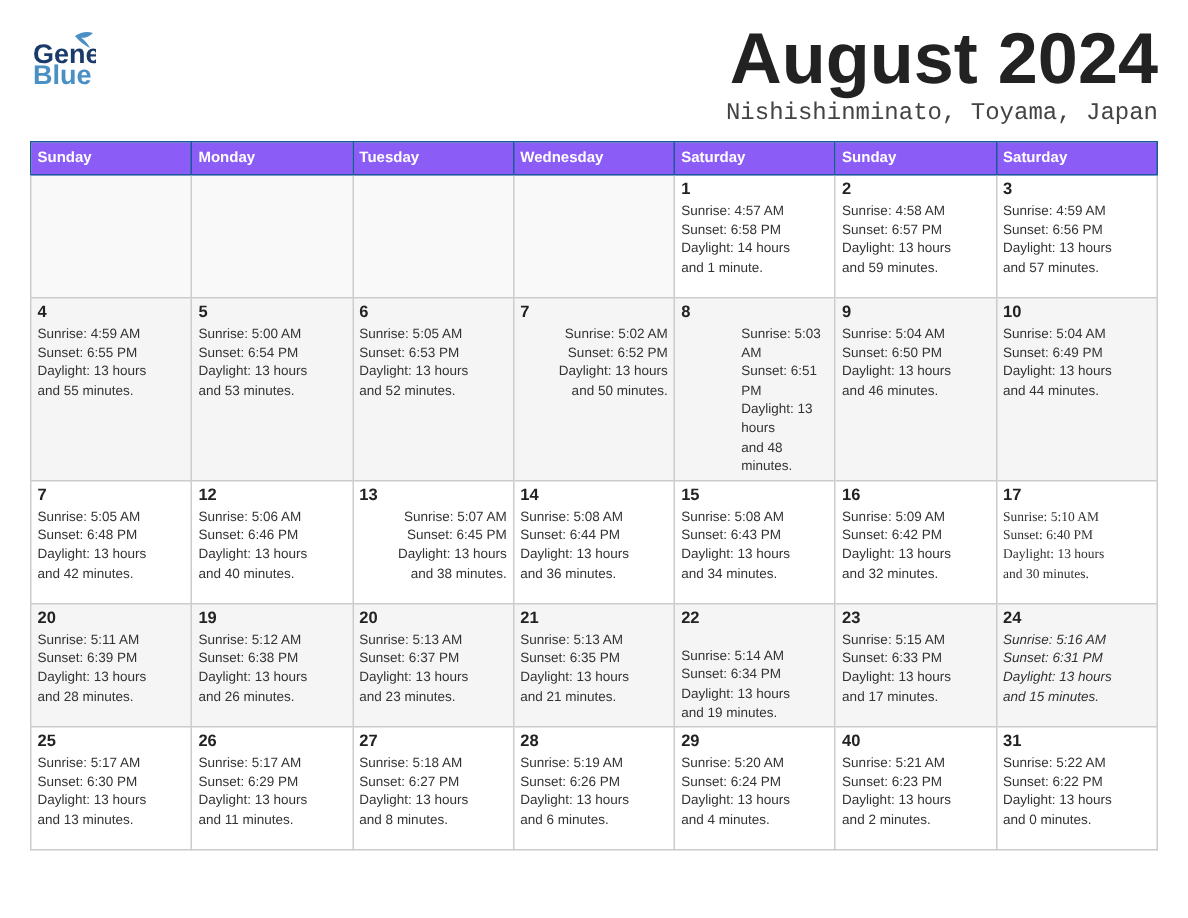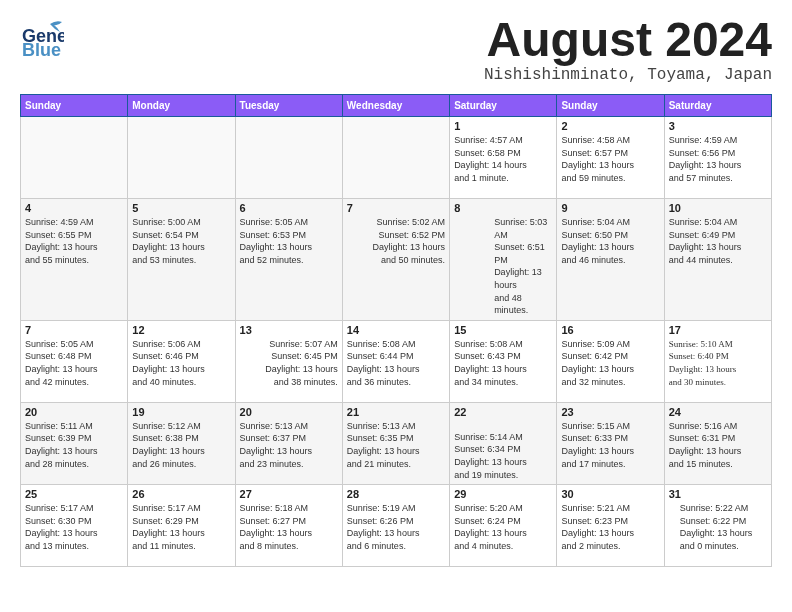--- a/index.html
+++ b/index.html
@@ -286,21 +286,21 @@
           </td>
           <td class="shaded">
             <span class="day-num">23</span>
             <div class="day-info" style="white-space: pre-line;">Sunrise: 5:15 AM
 Sunset: 6:33 PM
 Daylight: 13 hours
 and 17 minutes.</div>
           </td>
           <td class="shaded">
             <span class="day-num">24</span>
-            <div class="day-info" style="white-space: pre-line;">Sunrise: 5:16 AM
+            <div class="day-info" style="white-space: pre-line; font-style: italic;">Sunrise: 5:16 AM
 Sunset: 6:31 PM
 Daylight: 13 hours
 and 15 minutes.</div>
           </td>
         </tr>
         <tr>
           <td>
             <span class="day-num">25</span>
             <div class="day-info" style="white-space: pre-line;">Sunrise: 5:17 AM
 Sunset: 6:30 PM
@@ -329,29 +329,29 @@
 and 6 minutes.</div>
           </td>
           <td>
             <span class="day-num">29</span>
             <div class="day-info" style="white-space: pre-line;">Sunrise: 5:20 AM
 Sunset: 6:24 PM
 Daylight: 13 hours
 and 4 minutes.</div>
           </td>
           <td>
-            <span class="day-num">30</span>
+            <span class="day-num">40</span>
             <div class="day-info" style="white-space: pre-line;">Sunrise: 5:21 AM
 Sunset: 6:23 PM
 Daylight: 13 hours
 and 2 minutes.</div>
           </td>
           <td>
             <span class="day-num">31</span>
-            <div class="day-info" style="white-space: pre-line; margin-left: 11px;">Sunrise: 5:22 AM
+            <div class="day-info" style="white-space: pre-line;">Sunrise: 5:22 AM
 Sunset: 6:22 PM
 Daylight: 13 hours
 and 0 minutes.</div>
           </td>
         </tr>
       </tbody>
   </table>
 </div>
 
 </body></html>

